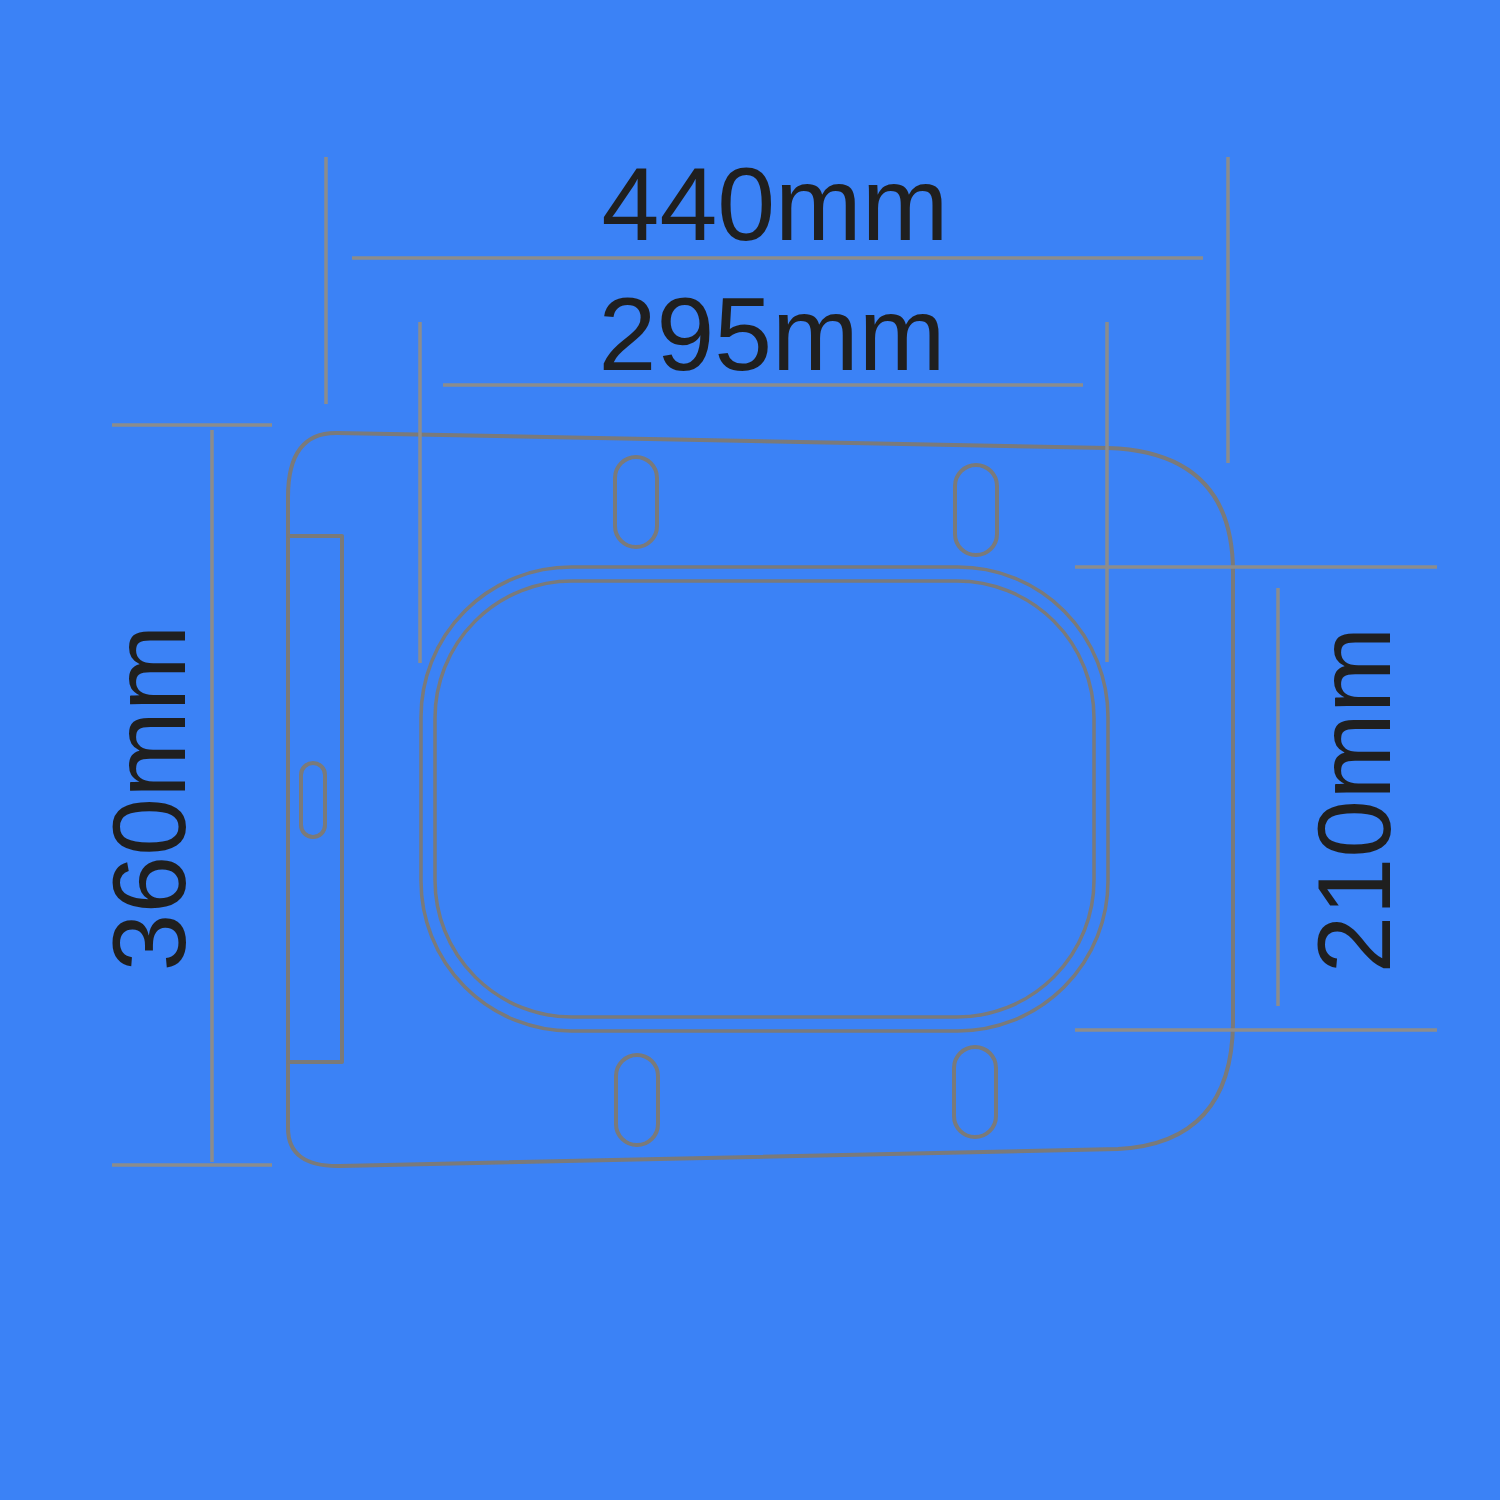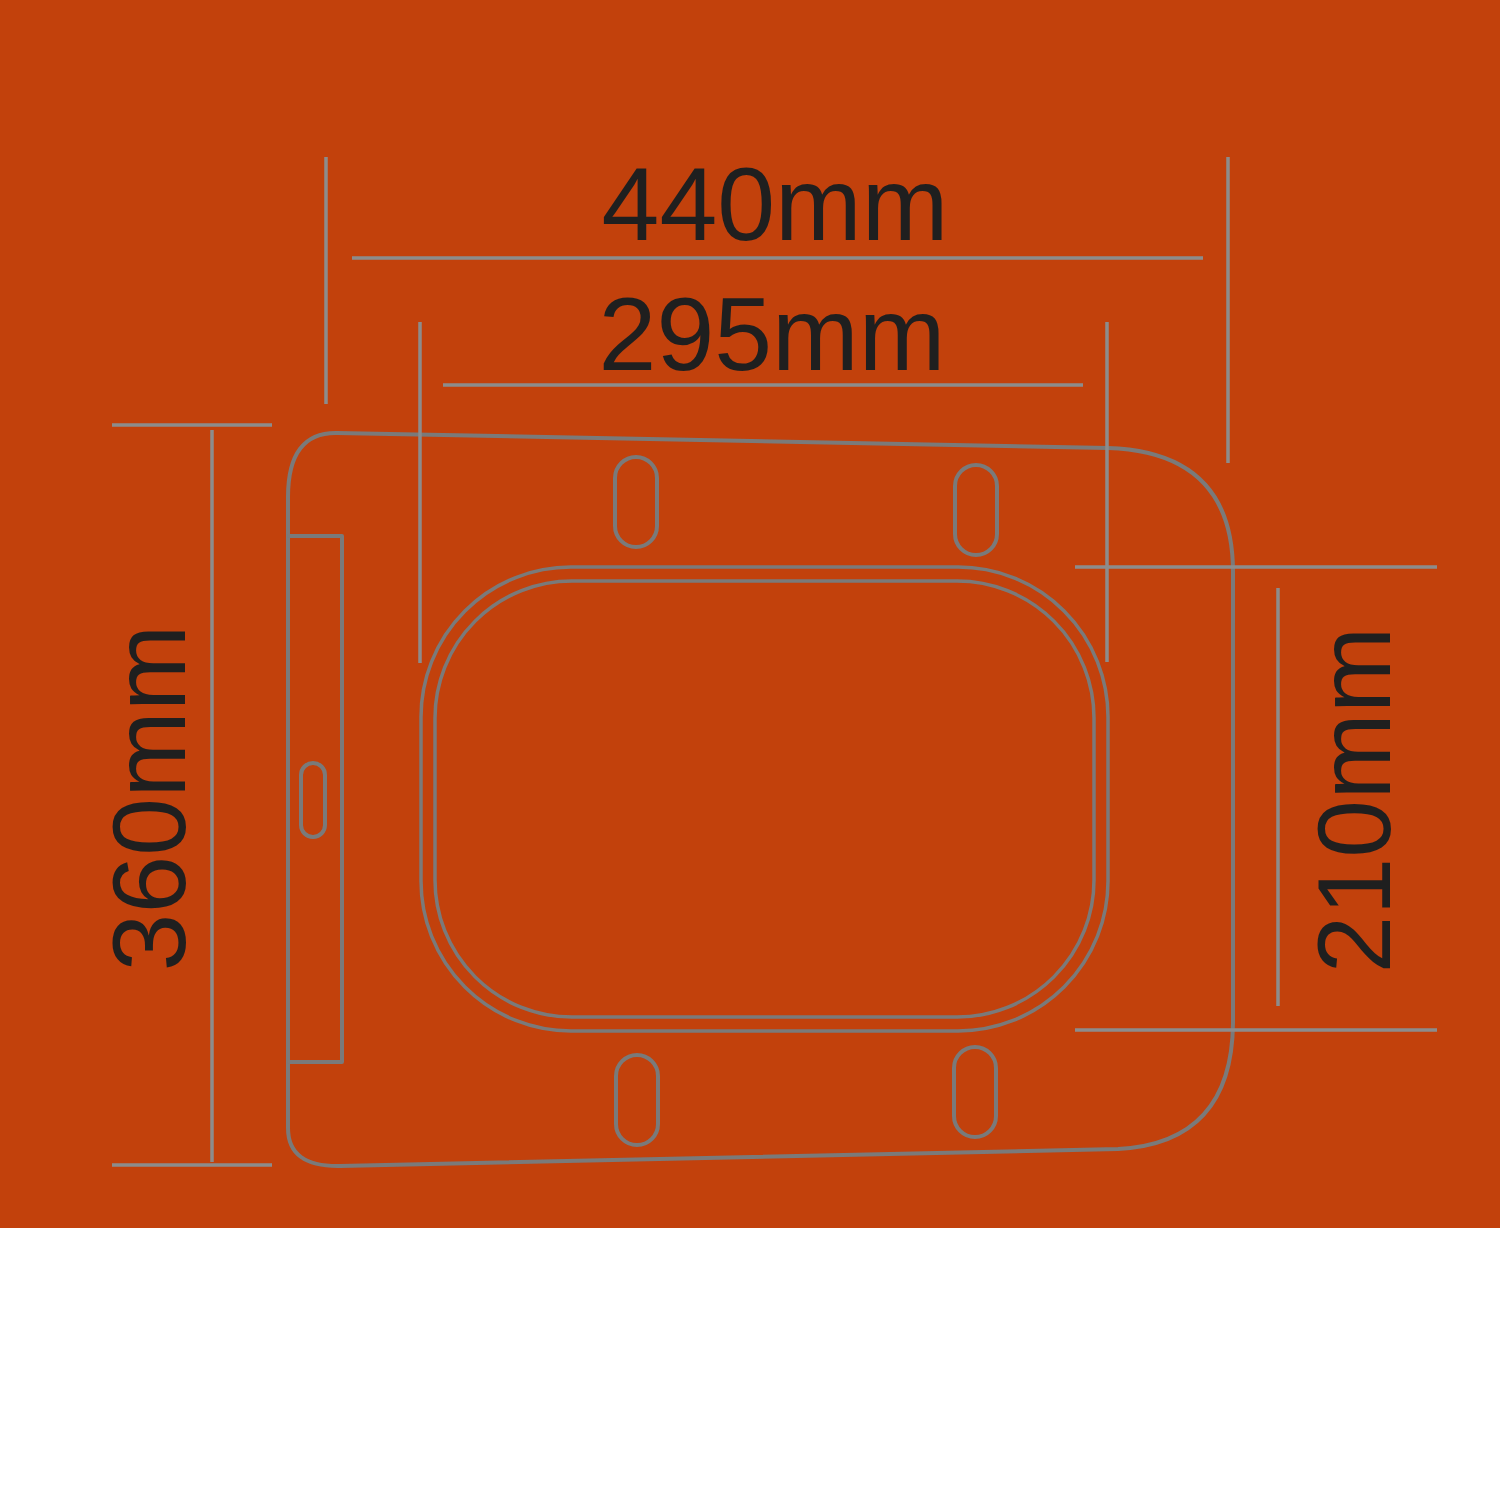--- a/index.html
+++ b/index.html
@@ -6,22 +6,22 @@
     margin: 0;
     padding: 0;
     background: #ffffff;
     width: 1500px;
     height: 1500px;
     font-family: "Liberation Sans", sans-serif;
   }
   .canvas-wrap {
     position: relative;
     width: 1500px;
-    height: 1228px;
-    background: #c2410c;
+    height: 1500px;
+    background: #3b82f6;
     overflow: hidden;
   }
   svg { display: block; }
   .outline {
     fill: none;
     stroke: #7a7a7a;
     stroke-width: 4;
     stroke-linecap: round;
     stroke-linejoin: round;
   }

